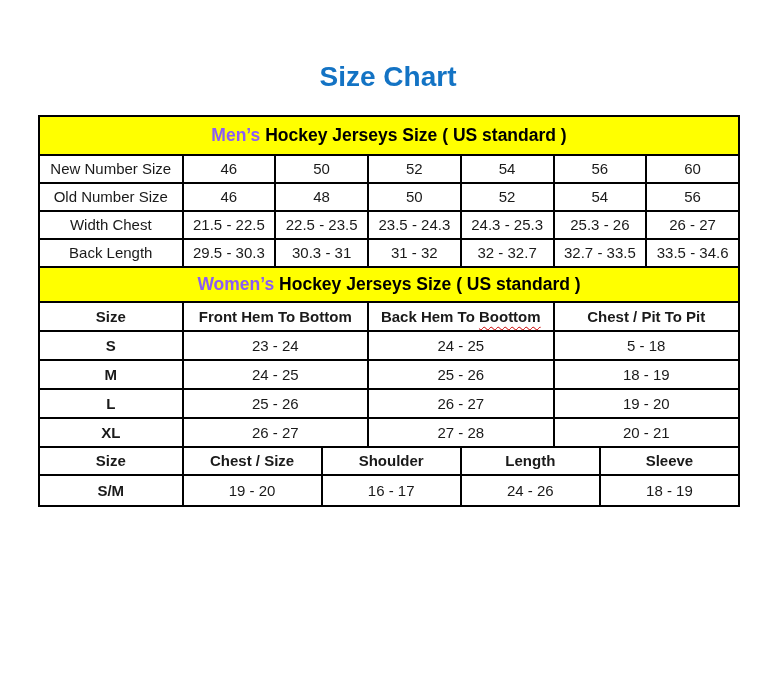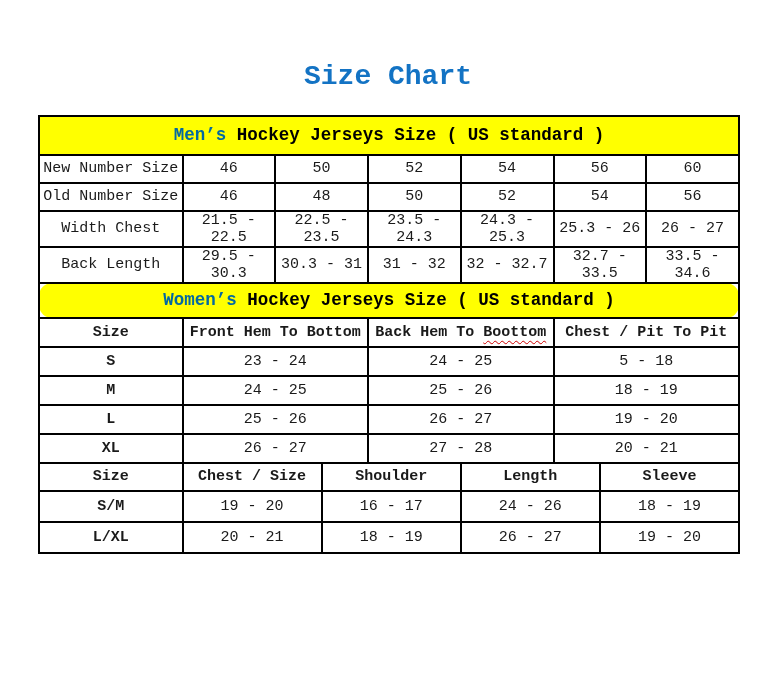--- a/index.html
+++ b/index.html
@@ -11,21 +11,20 @@
     width: 776px;
     height: 692px;
     overflow: hidden;
     font-family: "Liberation Sans", sans-serif;
     color: #1a1a1a;
   }
   .page {
     position: relative;
     width: 776px;
     height: 692px;
-    font-family: Liberation Mono, monospace;
   }
   .page-title {
     padding-top: 62px;
     text-align: center;
     font-size: 28px;
     font-weight: bold;
     color: #1373c4;
     letter-spacing: 0px;
     line-height: 1.1;
   }
@@ -49,28 +48,28 @@
     font-size: 15px;
     height: 26px;
     font-weight: normal;
   }
   .size-table .band-cell {
     background: #ffff00;
     font-weight: bold;
     font-size: 17.5px;
     color: #000;
   }
-  .band-cell .accent { color: #0369a1; }
+  .band-cell .accent { color: #8b5cf6; }
   .t-mens  .band-cell { height: 37px; }
   .t-women .band-cell { height: 33px; }
   .t-youth .band-cell { height: 31px; }
   .size-table tr.cols th { font-weight: bold; }
   .size-table .row-label { font-weight: normal; }
   .t-women .row-label, .t-youth .row-label { font-weight: bold; }
-  .t-women th, .t-women td { height: 27px; border-radius: 13px; }
+  .t-women th, .t-women td { height: 27px; }
   .t-youth tbody th, .t-youth tbody td { height: 29px; }
   .squiggle {
     text-decoration: underline wavy #cc0000 1px;
     text-decoration-skip-ink: none;
     text-underline-offset: 4px;
   }
 </style>
 </head>
 <body>
 
@@ -199,24 +198,17 @@
           </tr>
       </thead>
       <tbody class="rows">
           <tr>
             <th class="row-label">S/M</th>
             <td>19 - 20</td>
             <td>16 - 17</td>
             <td>24 - 26</td>
             <td>18 - 19</td>
           </tr>
-          <tr>
-            <th class="row-label">L/XL</th>
-            <td>20 - 21</td>
-            <td>18 - 19</td>
-            <td>26 - 27</td>
-            <td>19 - 20</td>
-          </tr>
         </tbody>
     </table>
 
   </div>
 </div>
 
 </body></html>

